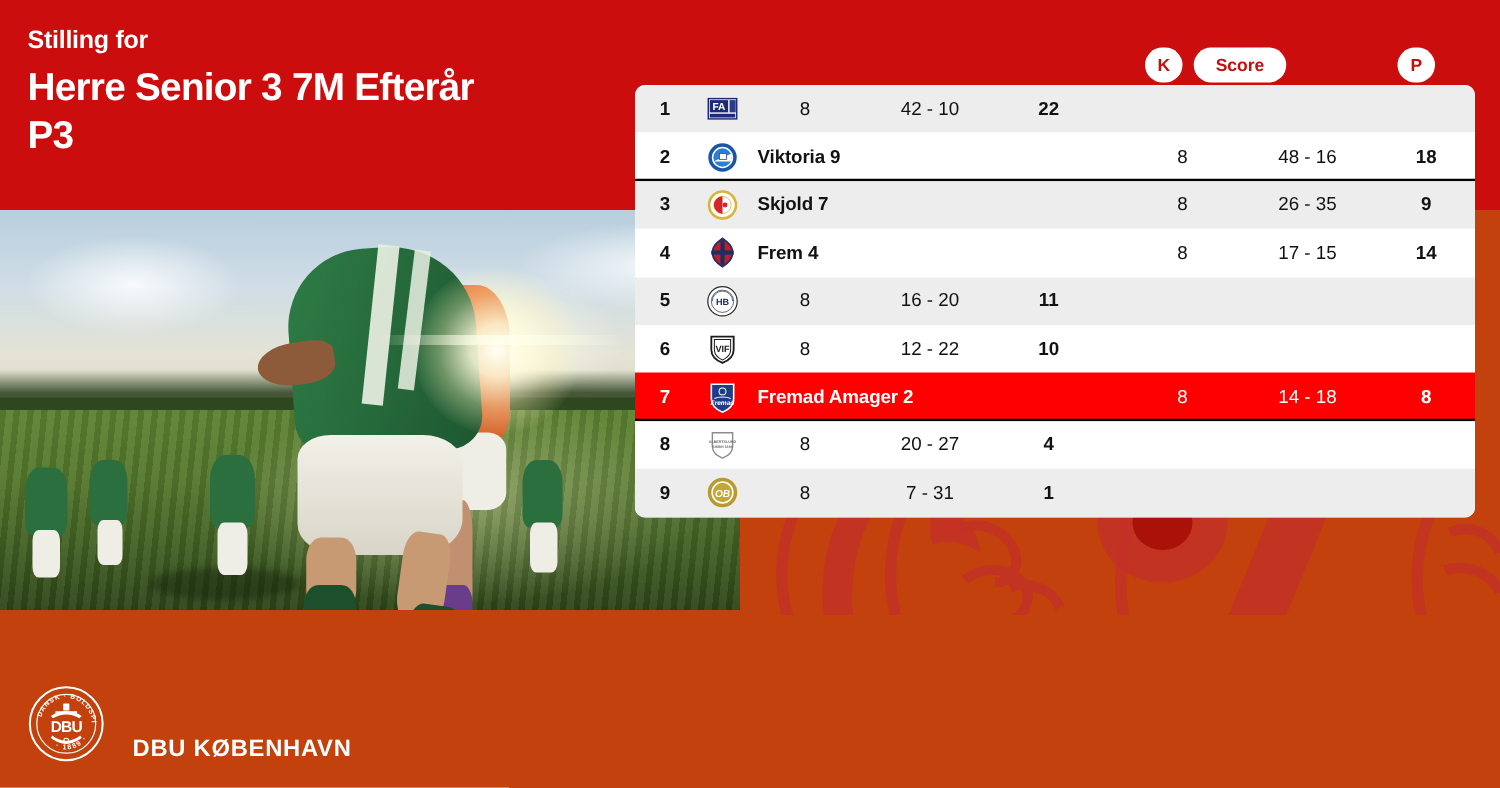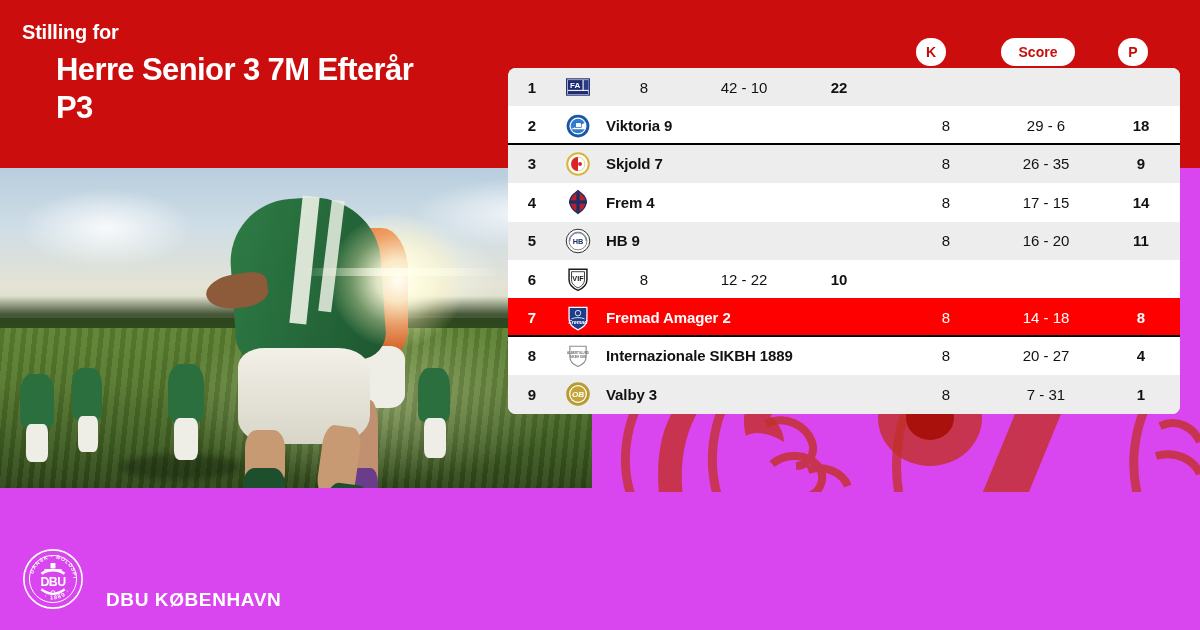--- a/index.html
+++ b/index.html
@@ -4,21 +4,21 @@
 <style>
   * { box-sizing: border-box; margin: 0; padding: 0; }
   html, body {
     width: 1200px; height: 630px;
     font-family: "Liberation Sans", sans-serif;
     overflow: hidden;
   }
   #stage {
     position: relative;
     width: 1200px; height: 630px;
-    background: #d946ef;
+    background: #c2410c;
     overflow: hidden;
   }
 
   
   .top-band {
     position: absolute; left: 0; top: 0;
     width: 1200px; height: 168px;
     background: #CC0D0D;
   }
 
@@ -33,21 +33,20 @@
     font-size: 20px; font-weight: bold;
     letter-spacing: -0.2px;
     line-height: 24px;
   }
   .title {
     font-size: 31px; font-weight: bold;
     line-height: 38px;
     letter-spacing: -0.6px;
     margin-top: 7px;
     white-space: pre-line;
-    margin-left: 34px;
   }
 
   
   .photo {
     position: absolute; left: 0; top: 168px;
     width: 592px; height: 320px;
     overflow: hidden;
     z-index: 3;
     background: #4e7a2a;
   }
@@ -272,21 +271,21 @@
     color: #C3100C;
     font-weight: bold;
     font-size: 14px;
     display: flex;
     align-items: center;
     justify-content: center;
     border-radius: 999px;
     height: 28px;
   }
   #pill-k     { left: 916px;  top: 38px; width: 30px; }
-  #pill-score { left: 1001px; top: 38px; width: 74px; text-align: center; }
+  #pill-score { left: 955px; top: 38px; width: 74px; text-align: center; }
   #pill-p     { left: 1118px; top: 38px; width: 30px; }
 
   
   .footer {
     position: absolute; left: 22px; top: 546px;
     display: flex; align-items: center;
     z-index: 6;
   }
   .dbu-mark { width: 62px; height: 62px; }
   .footer-text {
@@ -405,21 +404,21 @@
             <svg class="logo-badge" viewBox="0 0 32 32">
               <circle cx="16" cy="16" r="14" fill="#1857A8"></circle>
               <circle cx="16" cy="16" r="10.5" fill="#FFFFFF"></circle>
               <circle cx="16" cy="16" r="9" fill="#2F7FD1"></circle>
               <path d="M7 20 L25 12 L25 20 Z" fill="#FFFFFF"></path>
               <rect x="13" y="12" width="7" height="6" fill="#FFFFFF" stroke="#1857A8" stroke-width="0.8"></rect>
             </svg>
           </div>
           <div class="c-team">Viktoria 9</div>
           <div class="c-k">8</div>
-          <div class="c-score">29 - 6</div>
+          <div class="c-score">48 - 16</div>
           <div class="c-p">18</div>
         </div>
         <div class="row odd">
           <div class="c-rank">3</div>
           <div class="c-logo">
             <svg class="logo-badge" viewBox="0 0 32 32">
               <circle cx="16" cy="16" r="14.5" fill="#D9B43C"></circle>
               <circle cx="16" cy="16" r="12" fill="#FFFFFF"></circle>
               <circle cx="16" cy="16" r="8.5" fill="#FFFFFF" stroke="#D9B43C" stroke-width="0.8"></circle>
               <path d="M16 7.5 A8.5 8.5 0 0 0 16 24.5 Z" fill="#D8232A"></path>
@@ -448,21 +447,20 @@
         <div class="row odd">
           <div class="c-rank">5</div>
           <div class="c-logo">
             <svg class="logo-badge" viewBox="0 0 32 32">
               <circle cx="16" cy="16" r="14.5" fill="#FFFFFF" stroke="#2A2A2A" stroke-width="1.2"></circle>
               <circle cx="16" cy="16" r="11" fill="none" stroke="#2A2A2A" stroke-width="0.7"></circle>
               <text x="16" y="19.5" text-anchor="middle" font-family="'Liberation Sans',sans-serif" font-size="9" font-weight="bold" fill="#1C2E66">HB</text>
               <path d="M6 16 a10 10 0 0 1 20 0" fill="none" stroke="#1C2E66" stroke-width="0.7"></path>
             </svg>
           </div>
-          <div class="c-team">HB 9</div>
           <div class="c-k">8</div>
           <div class="c-score">16 - 20</div>
           <div class="c-p">11</div>
         </div>
         <div class="row even">
           <div class="c-rank">6</div>
           <div class="c-logo">
             <svg class="logo-badge" viewBox="0 0 32 32">
               <path d="M5 4 H27 V17 C27 24 21 28 16 30 C11 28 5 24 5 17 Z" fill="#FFFFFF" stroke="#1B1B1B" stroke-width="1.8"></path>
               <path d="M8 7 H24 V17 C24 22 19.5 25.5 16 27 C12.5 25.5 8 22 8 17 Z" fill="none" stroke="#1B1B1B" stroke-width="1"></path>
@@ -490,36 +488,34 @@
         </div>
         <div class="row even">
           <div class="c-rank">8</div>
           <div class="c-logo">
             <svg class="logo-badge" viewBox="0 0 32 32">
               <path d="M6 4 H26 V17 C26 23 21 27 16 29 C11 27 6 23 6 17 Z" fill="#FFFFFF" stroke="#8C8C8C" stroke-width="1.4"></path>
               <text x="16" y="14" text-anchor="middle" font-family="'Liberation Sans',sans-serif" font-size="3.6" font-weight="bold" fill="#6E6E6E">ALBERTSLUND</text>
               <text x="16" y="19" text-anchor="middle" font-family="'Liberation Sans',sans-serif" font-size="3.6" font-weight="bold" fill="#6E6E6E">SIKBH 1889</text>
             </svg>
           </div>
-          <div class="c-team">Internazionale SIKBH 1889</div>
           <div class="c-k">8</div>
           <div class="c-score">20 - 27</div>
           <div class="c-p">4</div>
         </div>
         <div class="row odd">
           <div class="c-rank">9</div>
           <div class="c-logo">
             <svg class="logo-badge" viewBox="0 0 32 32">
               <circle cx="16" cy="16" r="14.5" fill="#B89A2E"></circle>
               <circle cx="16" cy="16" r="11" fill="#FFFFFF"></circle>
               <circle cx="16" cy="16" r="9.5" fill="#C4A638"></circle>
               <text x="16" y="20" text-anchor="middle" font-family="'Liberation Sans',sans-serif" font-size="10" font-weight="bold" font-style="italic" fill="#FFFFFF">OB</text>
             </svg>
           </div>
-          <div class="c-team">Valby 3</div>
           <div class="c-k">8</div>
           <div class="c-score">7 - 31</div>
           <div class="c-p">1</div>
         </div>
       </div>
   </div>
 
   <div class="footer">
     <svg class="dbu-mark" viewBox="0 0 100 100">
       <circle cx="50" cy="50" r="47" fill="none" stroke="#FFFFFF" stroke-width="2.6"></circle>

